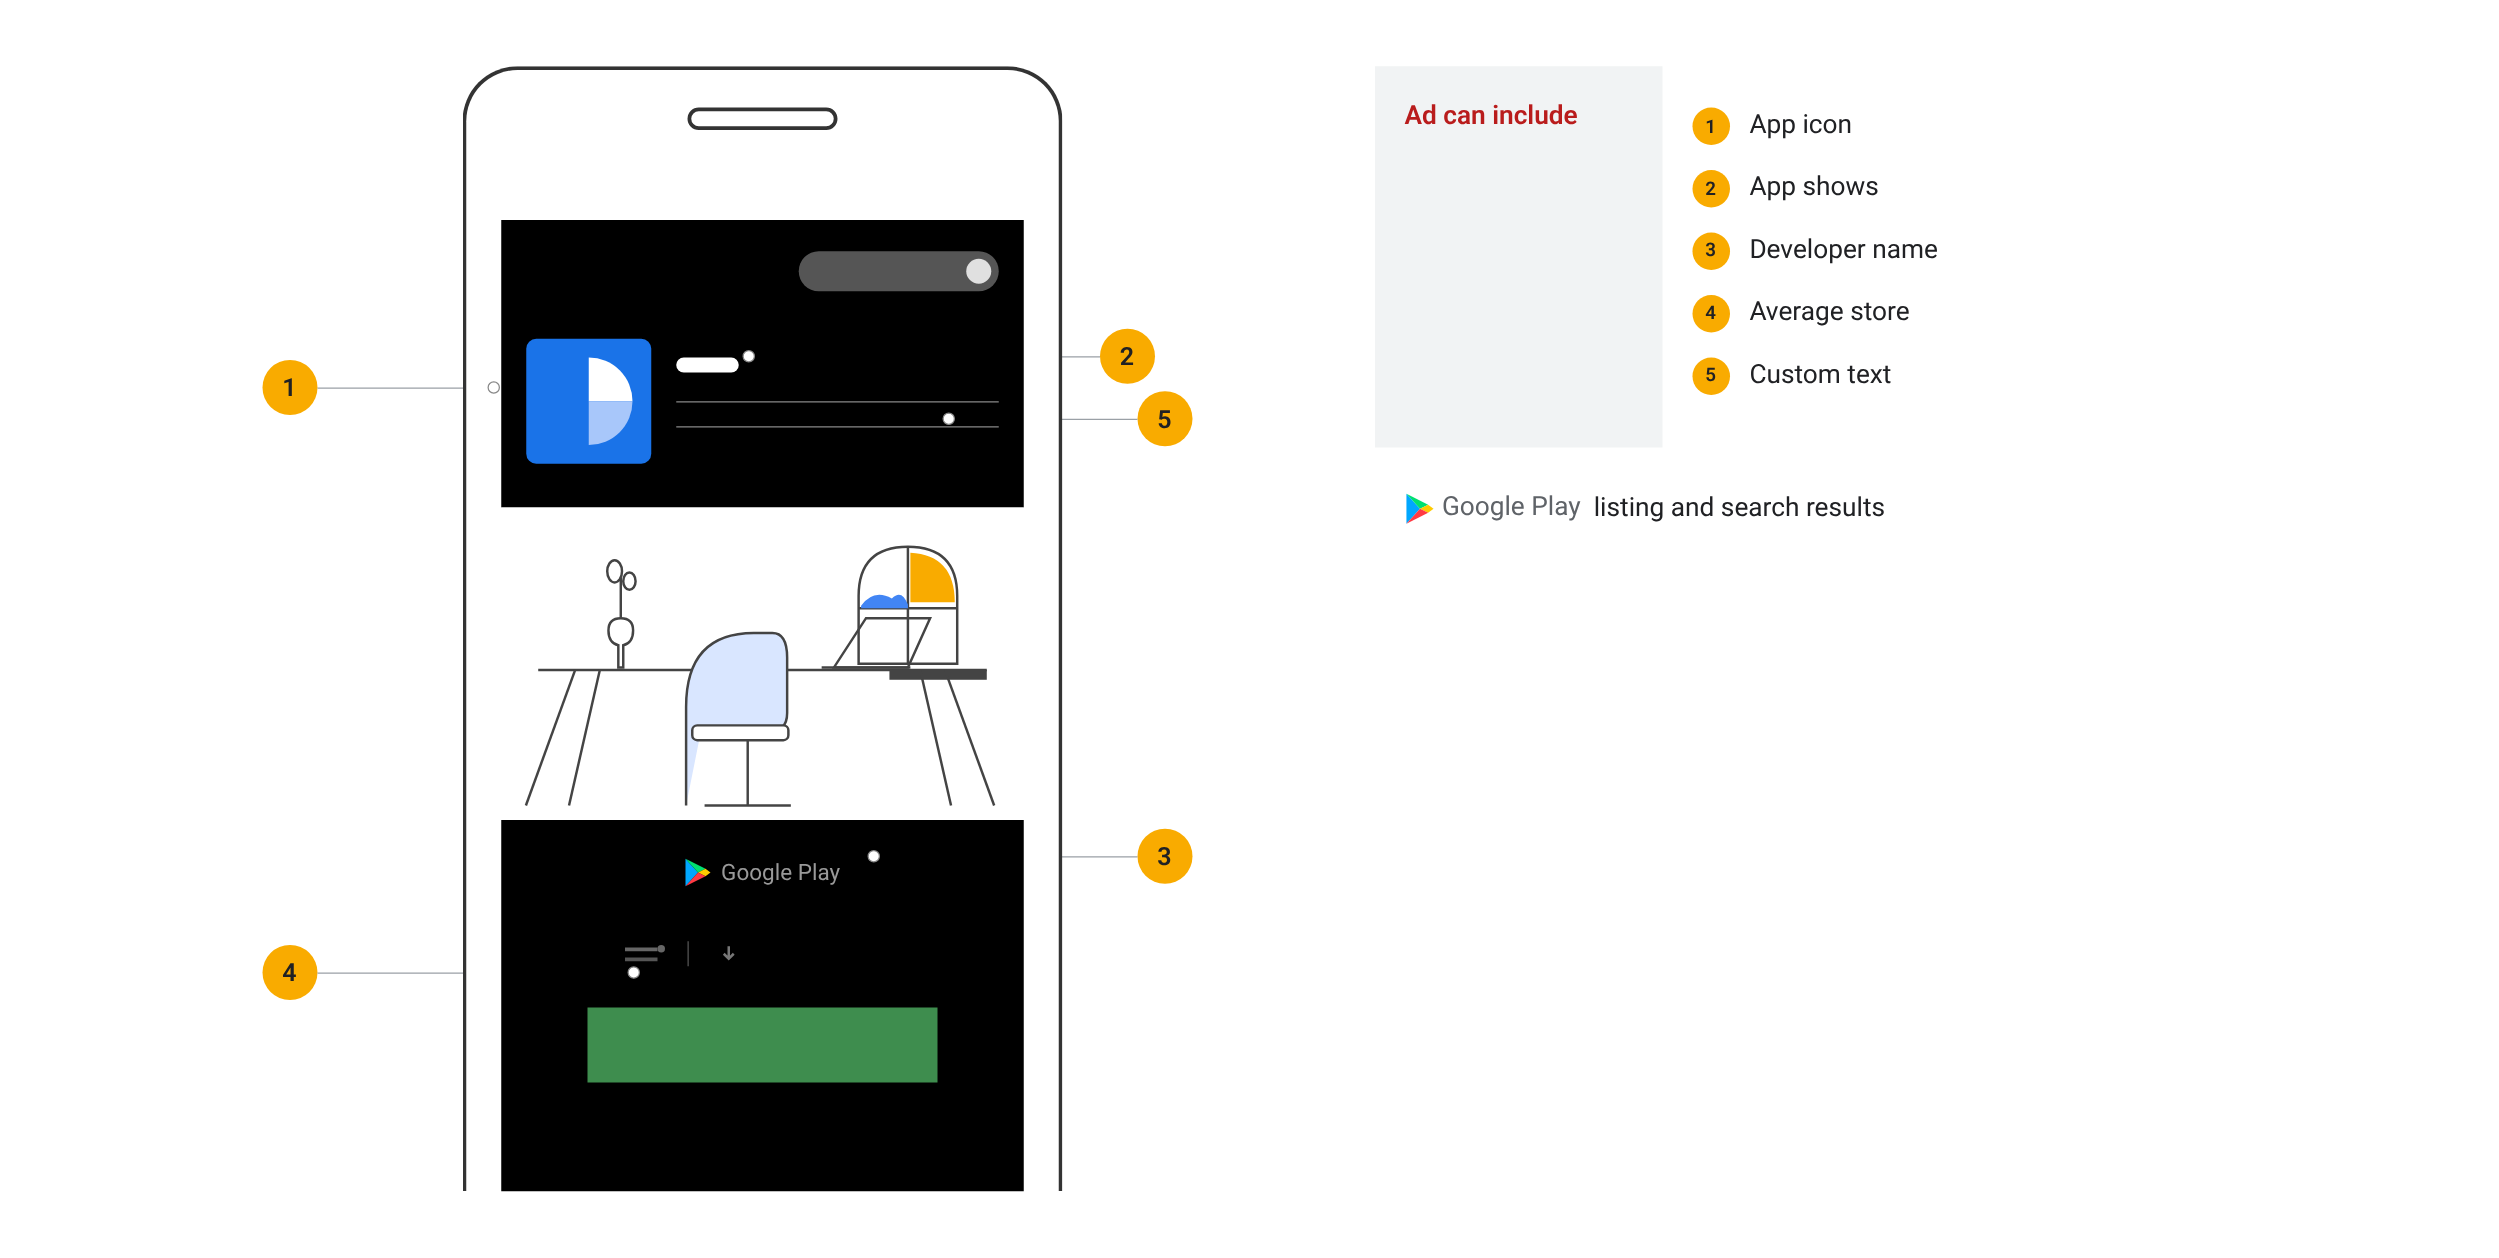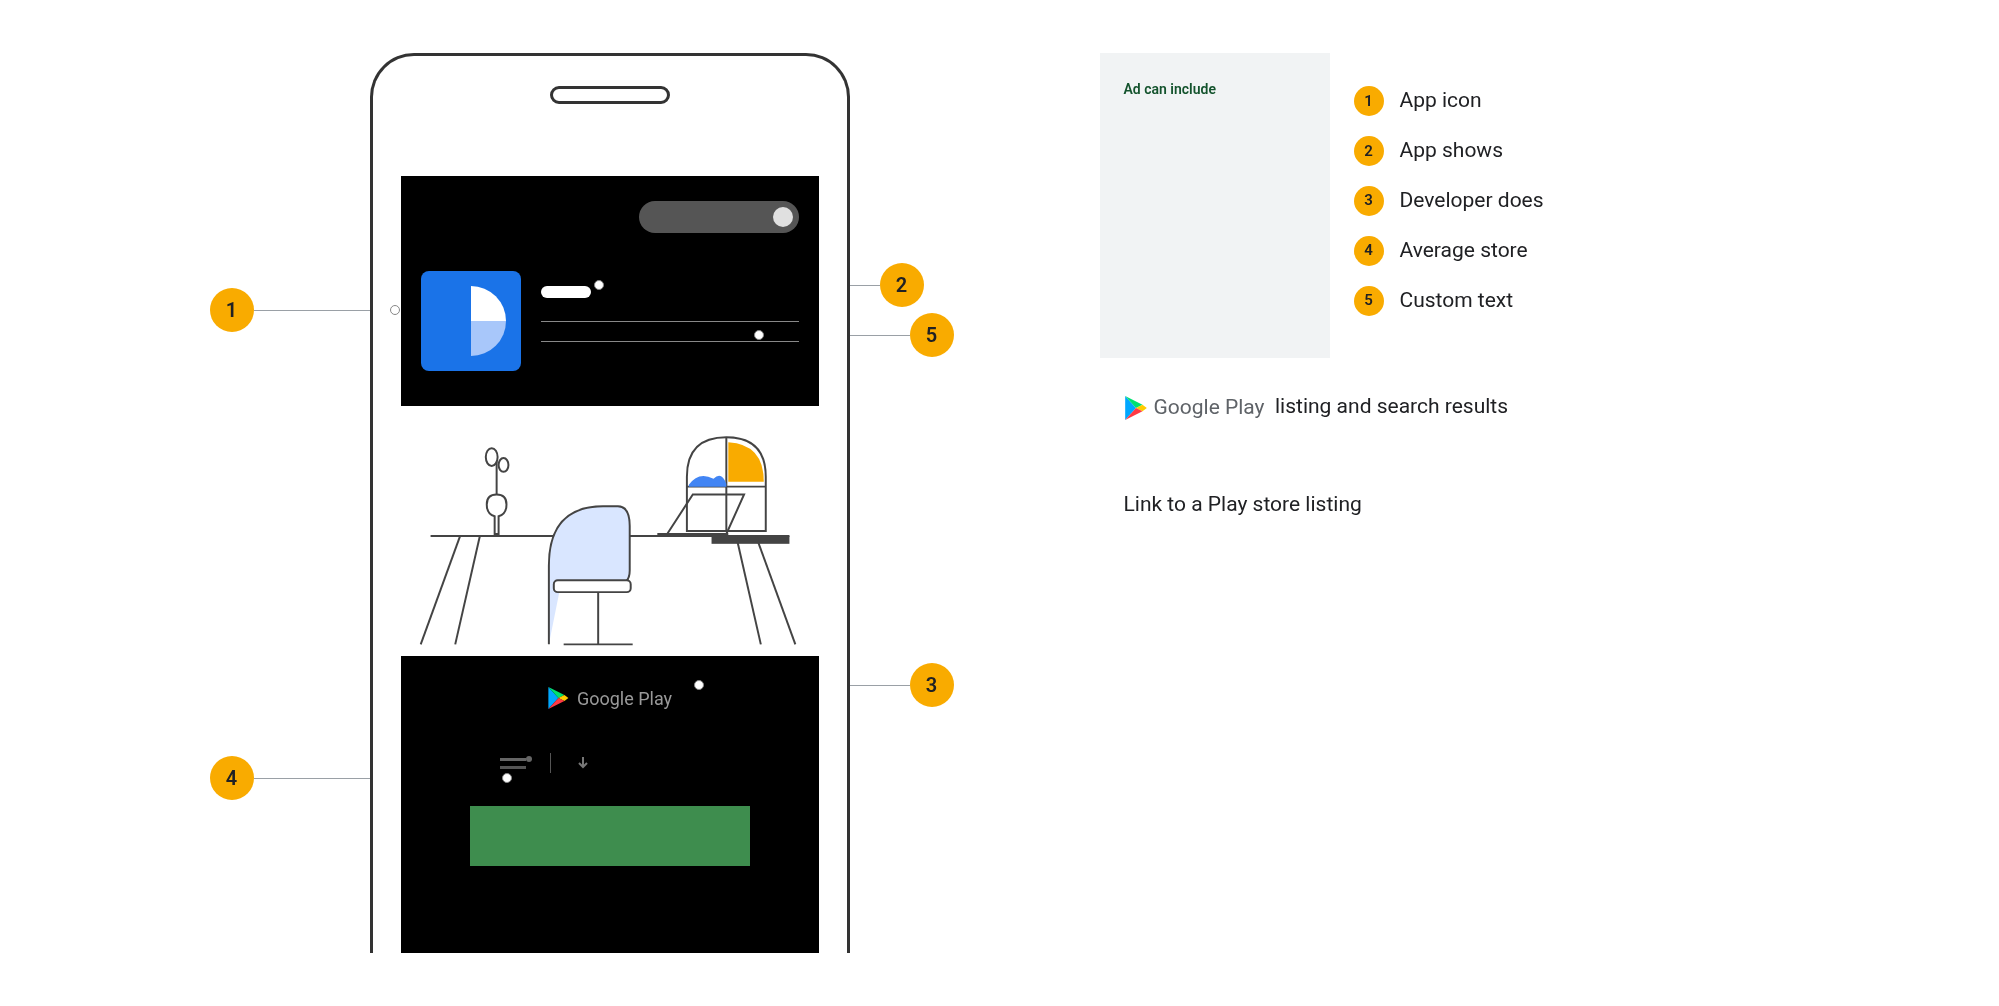--- a/index.html
+++ b/index.html
@@ -191,23 +191,23 @@
     width: 700px;
   }
   .row {
     display: flex;
     border-bottom: 1px solid #fff;
   }
   .row .label {
     width: 230px;
     background: #f1f3f4;
     padding: 28px 24px;
-    font-size: 14px;
+    font-size: 21px;
     font-weight: 600;
-    color: #14532d;
+    color: #b91c1c;
   }
   .row .val {
     flex: 1;
     padding: 28px 24px;
     font-size: 21px;
     color: #202124;
     line-height: 1.9;
   }
   .legend-item {
     display: flex;
@@ -339,21 +339,21 @@
         <div class="legend-item">
           <div class="sbadge">1</div>
           <span>App icon</span>
         </div>
         <div class="legend-item">
           <div class="sbadge">2</div>
           <span>App shows</span>
         </div>
         <div class="legend-item">
           <div class="sbadge">3</div>
-          <span>Developer does</span>
+          <span>Developer name</span>
         </div>
         <div class="legend-item">
           <div class="sbadge">4</div>
           <span>Average store</span>
         </div>
         <div class="legend-item">
           <div class="sbadge">5</div>
           <span>Custom text</span>
         </div>
       </div>
@@ -368,18 +368,17 @@
             <path d="M17 9 L21 12 L17 15 L11 12 Z" fill="#ffcb00"></path>
             <path d="M1 23 L17 15 L11 12 Z" fill="#ff3a44"></path>
           </svg>
           <span style="color:#5f6368;">Google Play</span>
         </span>
         &nbsp;<span>listing and search results</span>
       </div>
     </div>
 
     <div class="row">
-      <div class="val">Link to a Play store listing</div>
     </div>
 
   </div>
 
 </div>
 
 </body></html>

